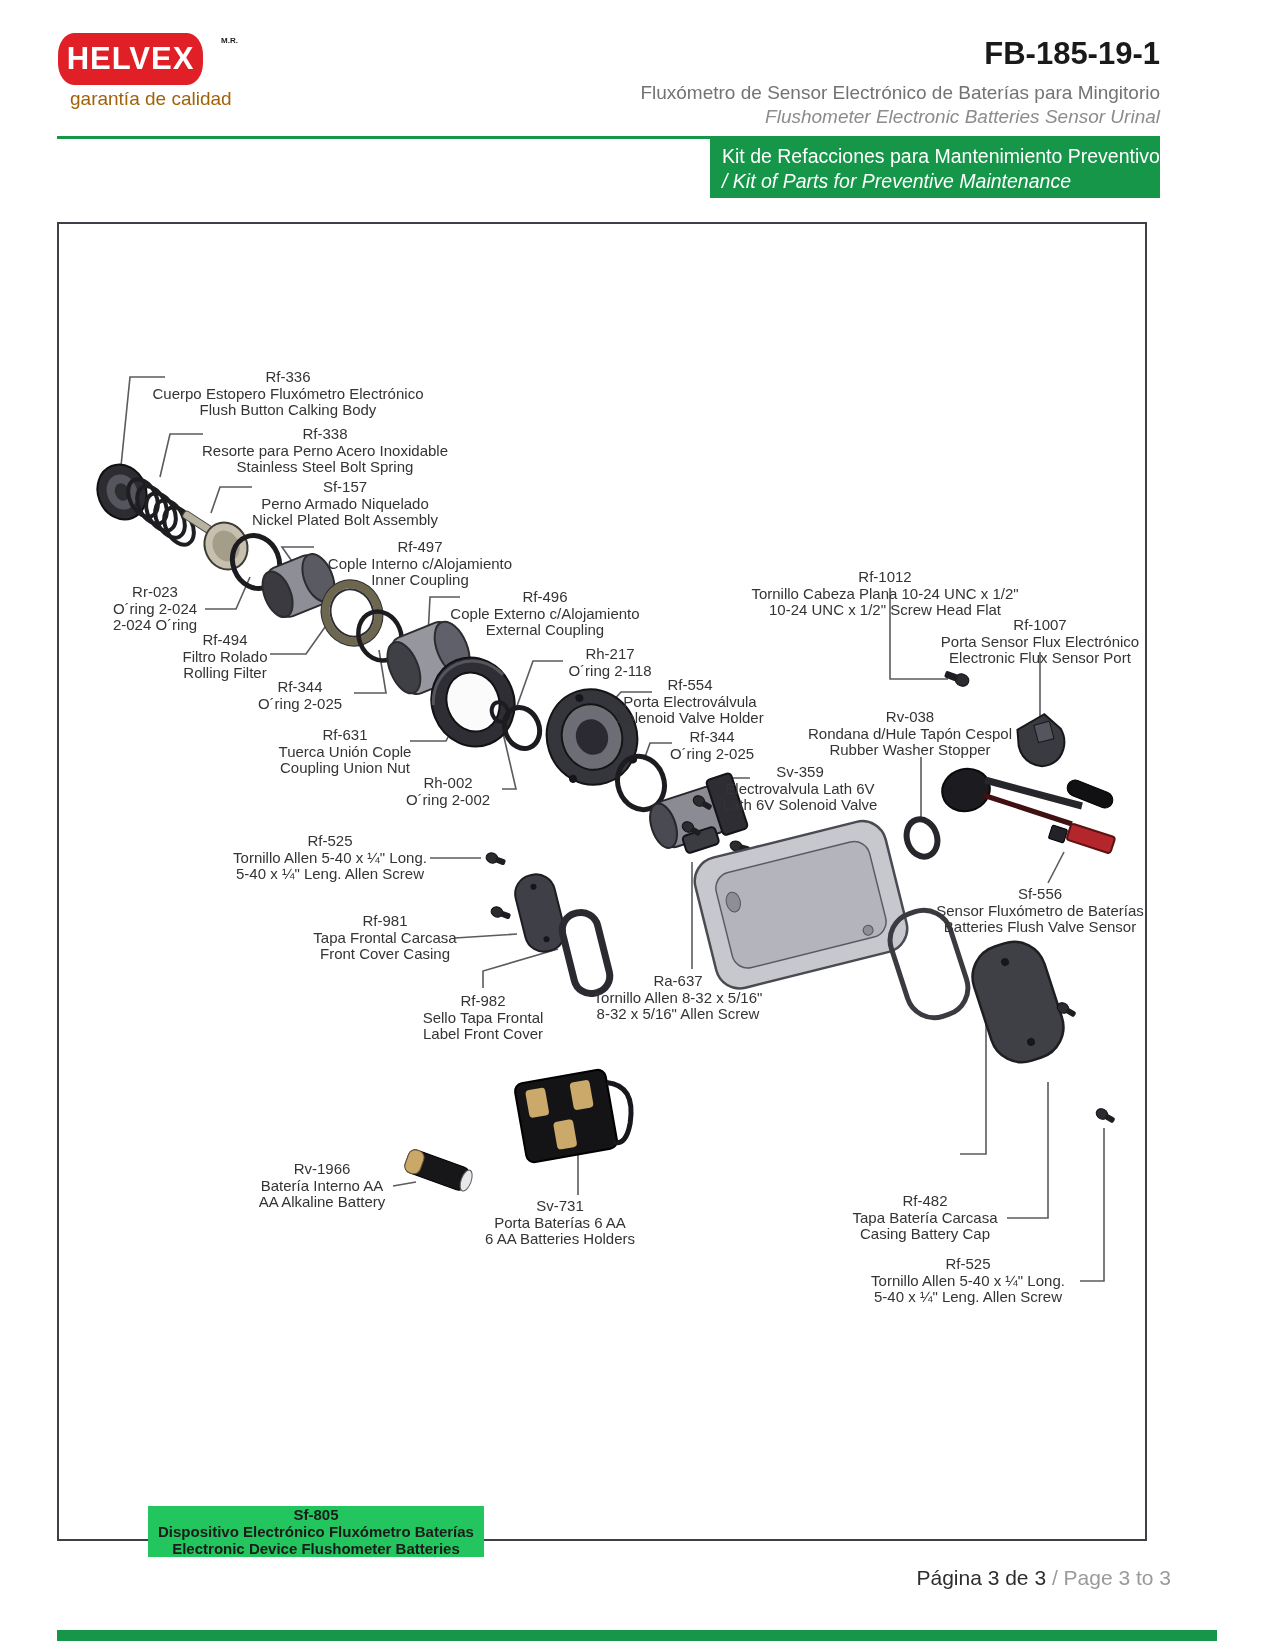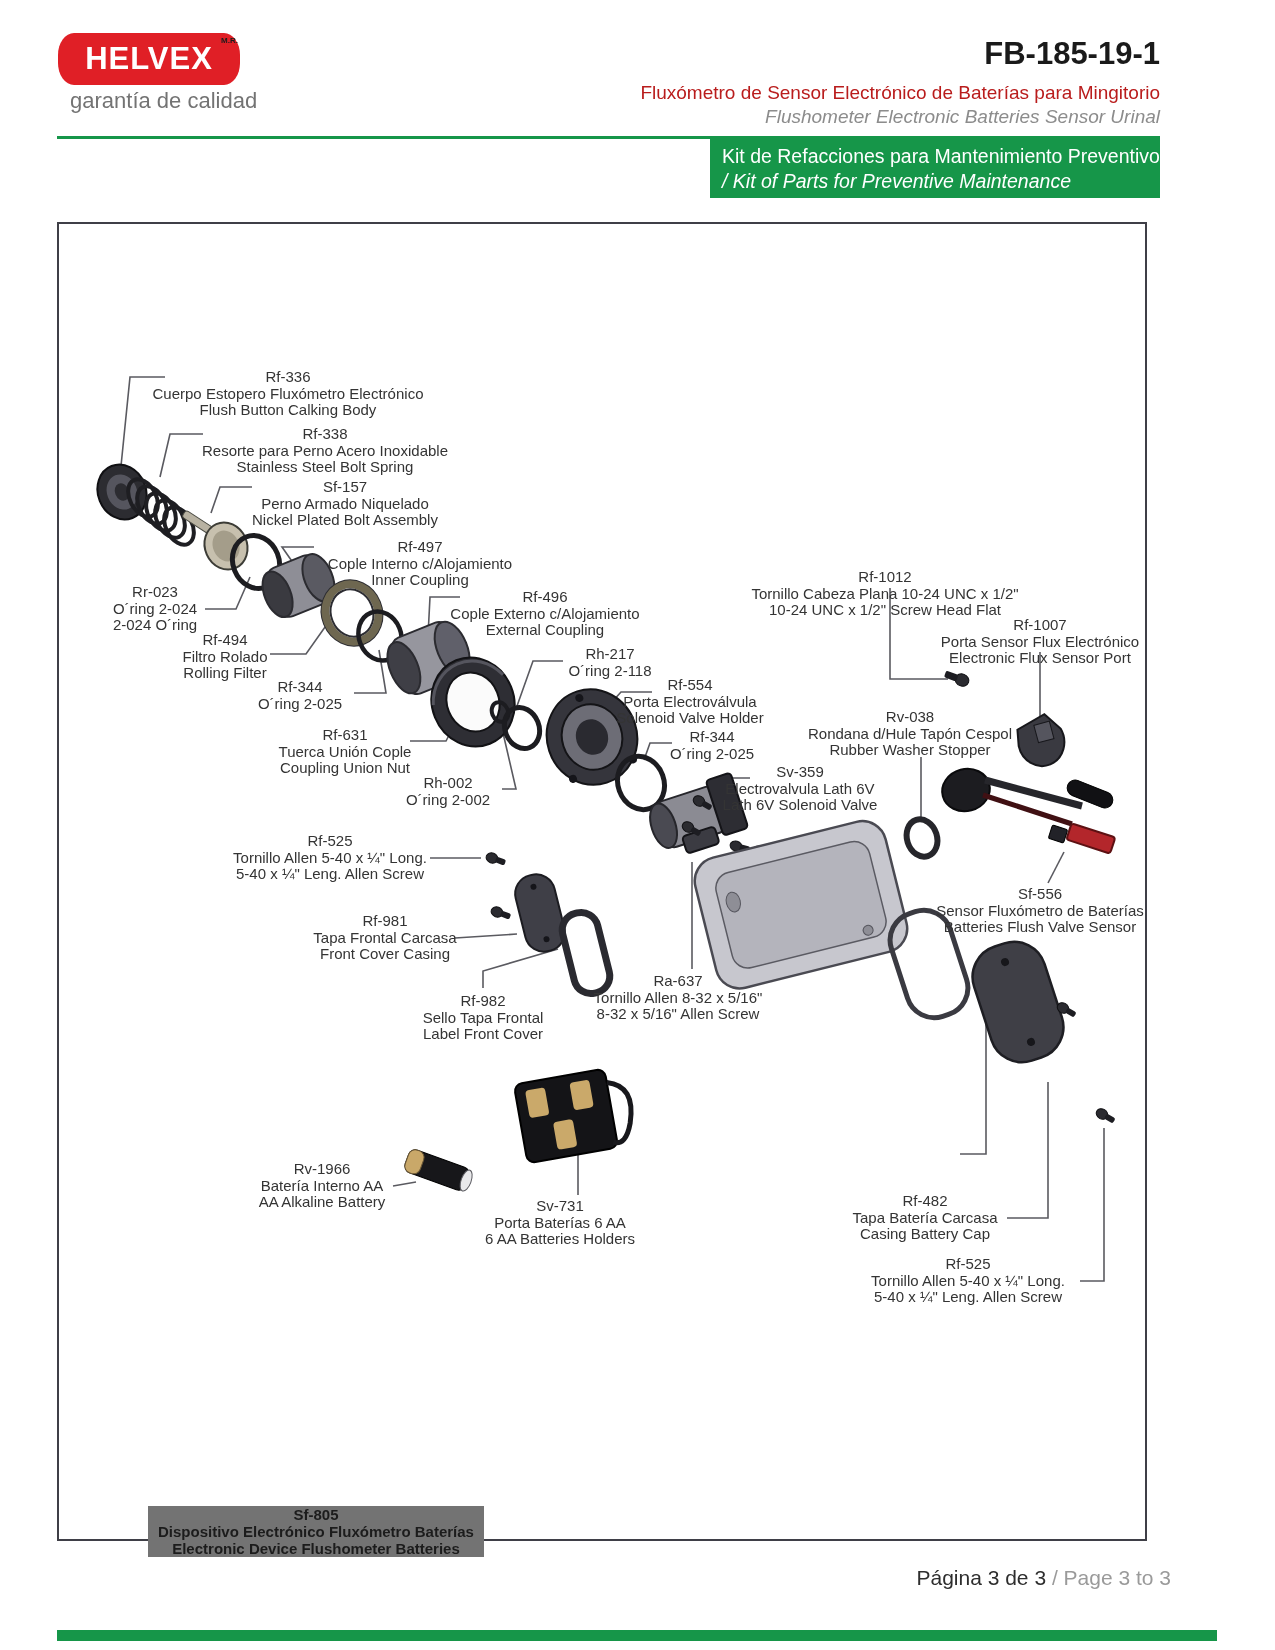--- a/index.html
+++ b/index.html
@@ -1,40 +1,40 @@
 <!DOCTYPE html>
 <html><head>
 <meta charset="utf-8">
 <style>
   html,body{margin:0;padding:0;background:#ffffff;}
   #page{position:relative;width:1275px;height:1650px;background:#fff;overflow:hidden;
         font-family:"Liberation Sans", sans-serif;color:#2e2e2e;}
   
-  .logo{position:absolute;left:58px;top:33px;width:182px;height:52px;background:#e01f26;
+  .logo{position:absolute;left:58px;top:33px;width:145px;height:52px;background:#e01f26;
         border-radius:16px/22px;display:flex;align-items:center;justify-content:center;}
   .logo-text{color:#fff;font-size:31px;font-weight:800;letter-spacing:1px;}
   .logo-tm{position:absolute;left:221px;top:36px;font-size:8px;font-weight:700;color:#1c1c1c;}
-  .tagline{position:absolute;left:70px;top:88px;font-size:22px;color:#737373;}
+  .tagline{position:absolute;left:70px;top:88px;font-size:19px;color:#a16207;}
   .prod-code{position:absolute;right:115px;top:36px;font-size:31px;font-weight:800;color:#1a1a1a;text-align:right;}
-  .sub-es{position:absolute;right:115px;top:82px;font-size:19px;color:#b91c1c;text-align:right;}
+  .sub-es{position:absolute;right:115px;top:82px;font-size:19px;color:#737373;text-align:right;}
   .sub-en{position:absolute;right:115px;top:106px;font-size:19px;font-style:italic;color:#8c8c8c;text-align:right;}
   .green-rule{position:absolute;left:57px;top:136px;width:1103px;height:3px;background:#169649;}
   .kit-banner{position:absolute;left:710px;top:138px;width:450px;height:60px;background:#169649;
               color:#fff;padding:6px 0 0 12px;box-sizing:border-box;}
   .kit-es{font-size:19.5px;line-height:25px;}
   .kit-en{font-size:19.5px;line-height:25px;font-style:italic;}
   
   .diagram-box{position:absolute;left:57px;top:222px;width:1086px;height:1315px;
                border:2px solid #3f3f47;}
   
   .plabel{position:absolute;transform:translateX(-50%);text-align:center;font-size:15px;
           line-height:16.5px;color:#343434;white-space:nowrap;z-index:3;}
   .plabel span{display:block;}
   
-  .assembly{position:absolute;left:148px;top:1506px;width:336px;background:#737373;z-index:4;
+  .assembly{position:absolute;left:148px;top:1506px;width:336px;background:#22c55e;z-index:4;
             text-align:center;font-size:15px;line-height:17px;font-weight:700;color:#1c1c1c;}
   .assembly span{display:block;}
   
   .pagenum{position:absolute;right:104px;top:1566px;font-size:21px;text-align:center;z-index:3;}
   .pagenum .pg-es{color:#2e2e2e;}
   .pagenum .pg-en{color:#9a9a9a;}
   .bottom-bar{position:absolute;left:57px;top:1630px;width:1160px;height:11px;background:#169649;}
   svg.art{position:absolute;left:0;top:0;z-index:2;pointer-events:none;}
 </style>
 </head>

